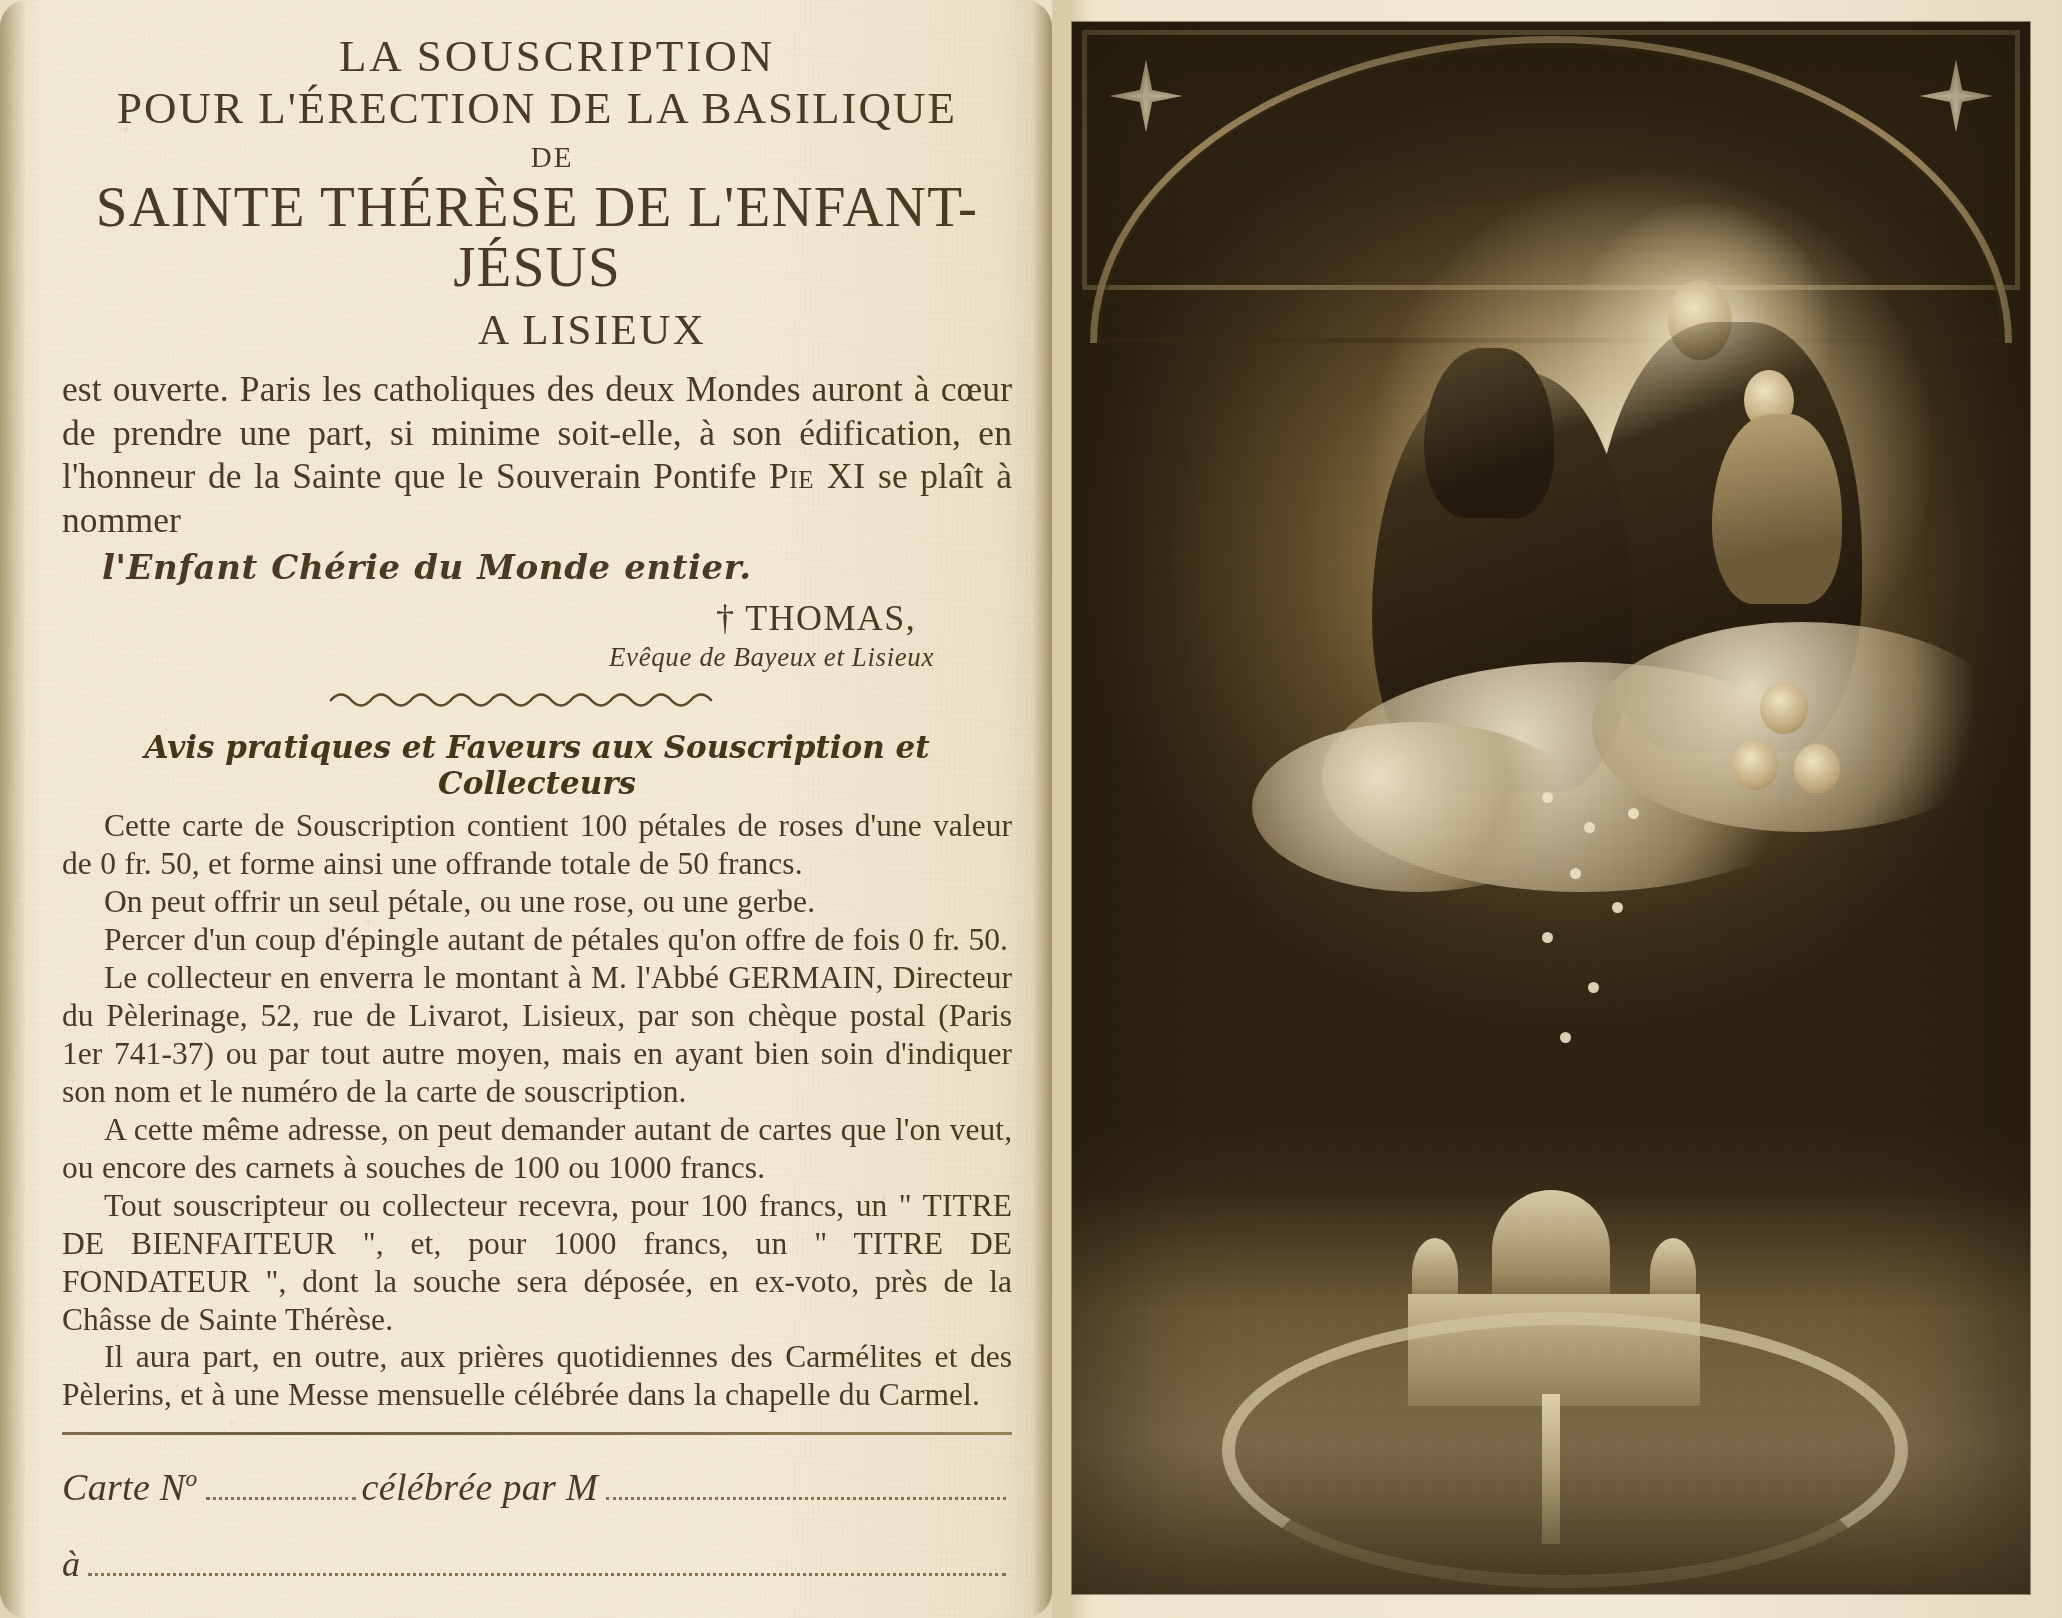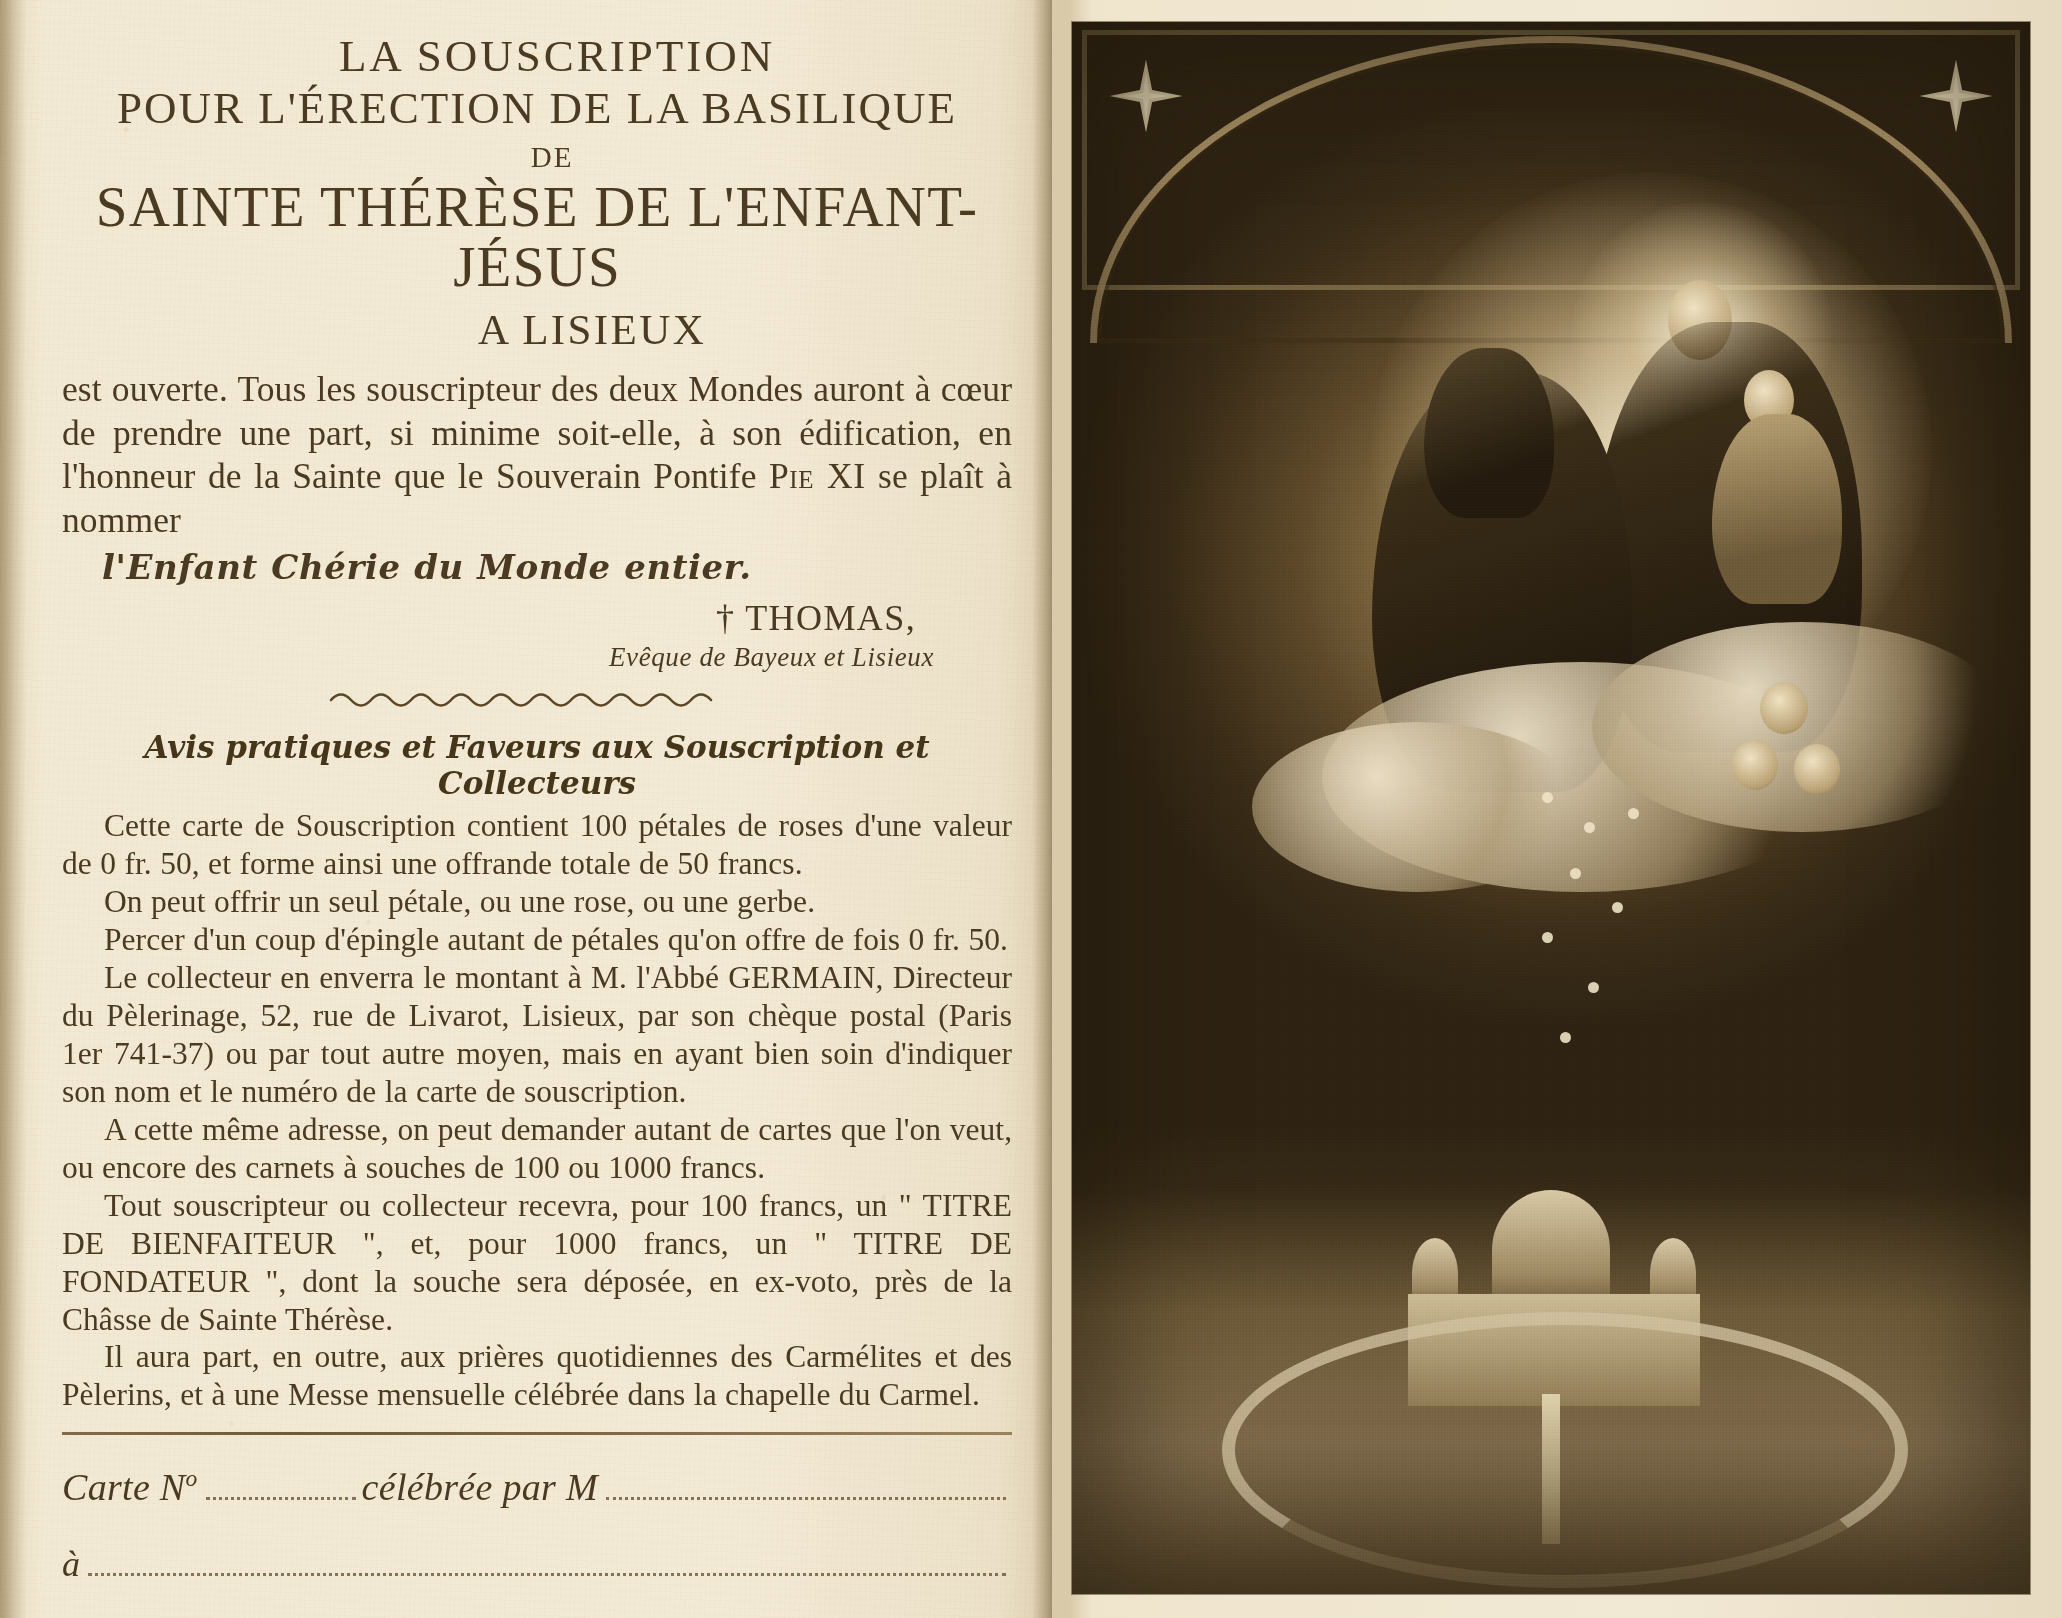--- a/index.html
+++ b/index.html
@@ -20,20 +20,21 @@
 
   
   .leaf-left{
     position:relative;
     width:1074px; height:1618px;
     background:
       linear-gradient(90deg,#d8c9a9 0px,#eadfc4 14px,#f2e9d4 40px,#f3ead6 70%,#ece1c8 95%,#dccdad 100%);
     box-sizing:border-box;
     padding:26px 40px 10px 62px;
     overflow:hidden;
+    border-radius:27px;
   }
   .leaf-left::after{
     
     content:"";position:absolute;inset:0;pointer-events:none;
     background:
       radial-gradient(circle at 12% 8%, rgba(150,120,70,.10) 0 2px, transparent 3px),
       radial-gradient(circle at 68% 23%, rgba(150,120,70,.09) 0 2px, transparent 3px),
       radial-gradient(circle at 35% 57%, rgba(150,120,70,.08) 0 2px, transparent 3px),
       radial-gradient(circle at 84% 74%, rgba(150,120,70,.10) 0 2px, transparent 3px),
       radial-gradient(circle at 22% 88%, rgba(150,120,70,.08) 0 2px, transparent 3px),
@@ -257,21 +258,21 @@
 
     <div class="title-block">
       <div class="t-l1">LA SOUSCRIPTION</div>
       <div class="t-l2">POUR L'ÉRECTION DE LA BASILIQUE</div>
       <div class="t-de">DE</div>
       <div class="t-l3">SAINTE THÉRÈSE DE L'ENFANT-JÉSUS</div>
       <div class="t-l4">A LISIEUX</div>
     </div>
 
     <div class="intro">
-      <span>est ouverte. Tous les souscripteur des deux Mondes auront à cœur de prendre une part, si minime soit-elle, à son édification, en l'honneur de la Sainte que le Souverain Pontife </span><span class="sc">Pie XI</span><span> se plaît à nommer</span>
+      <span>est ouverte. Paris les catholiques des deux Mondes auront à cœur de prendre une part, si minime soit-elle, à son édification, en l'honneur de la Sainte que le Souverain Pontife </span><span class="sc">Pie XI</span><span> se plaît à nommer</span>
       <span class="scriptline">l'Enfant Chérie du Monde entier.</span>
     </div>
 
     <div class="sig">
       <div class="sig-name">
         <span>†</span>
         <span>THOMAS,</span>
       </div>
       <div class="sig-title">Evêque de Bayeux et Lisieux</div>
     </div>

